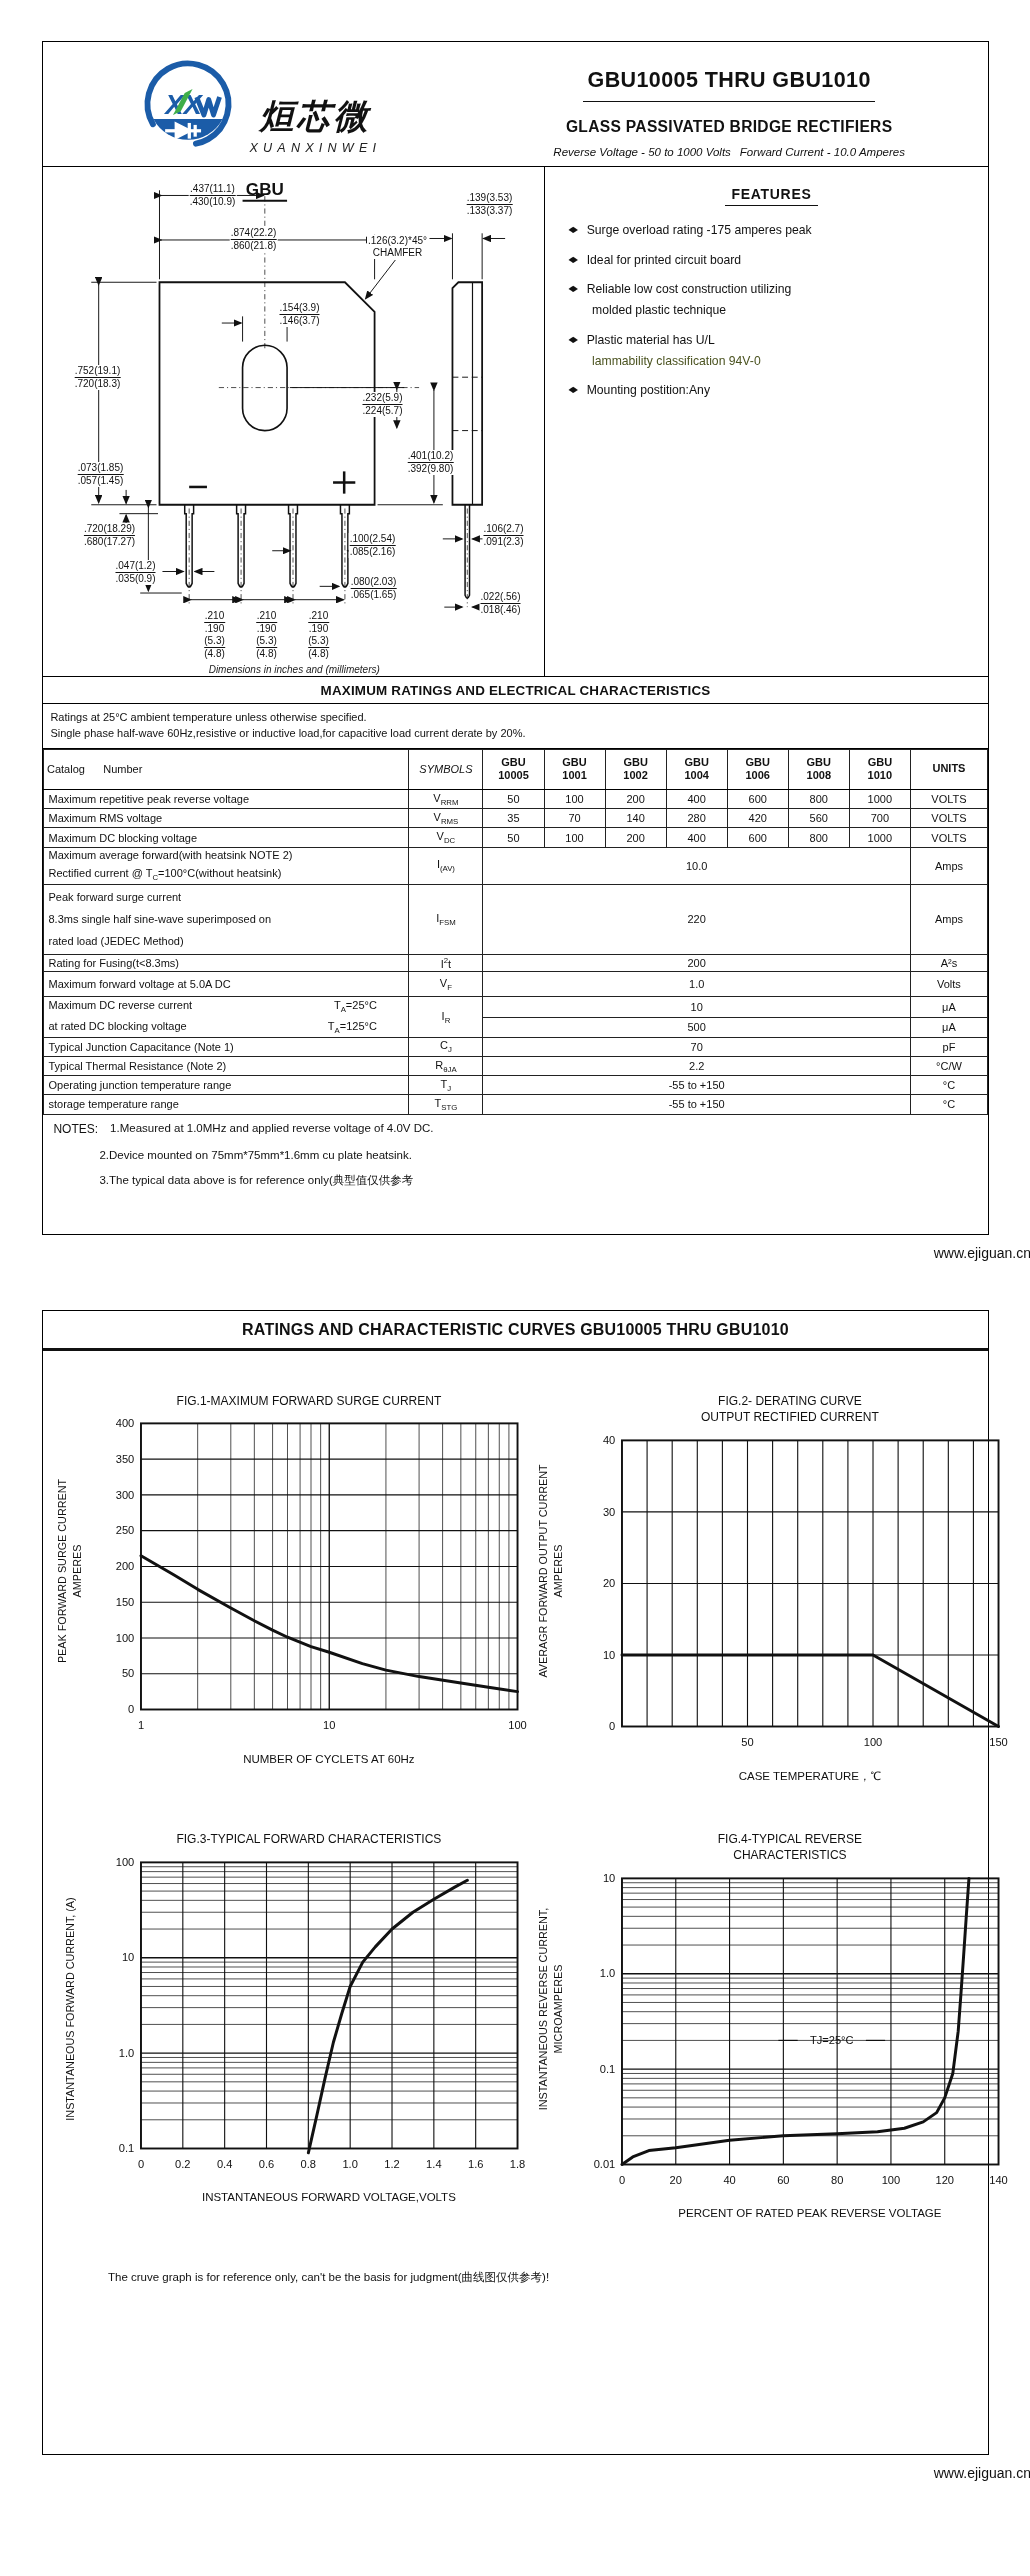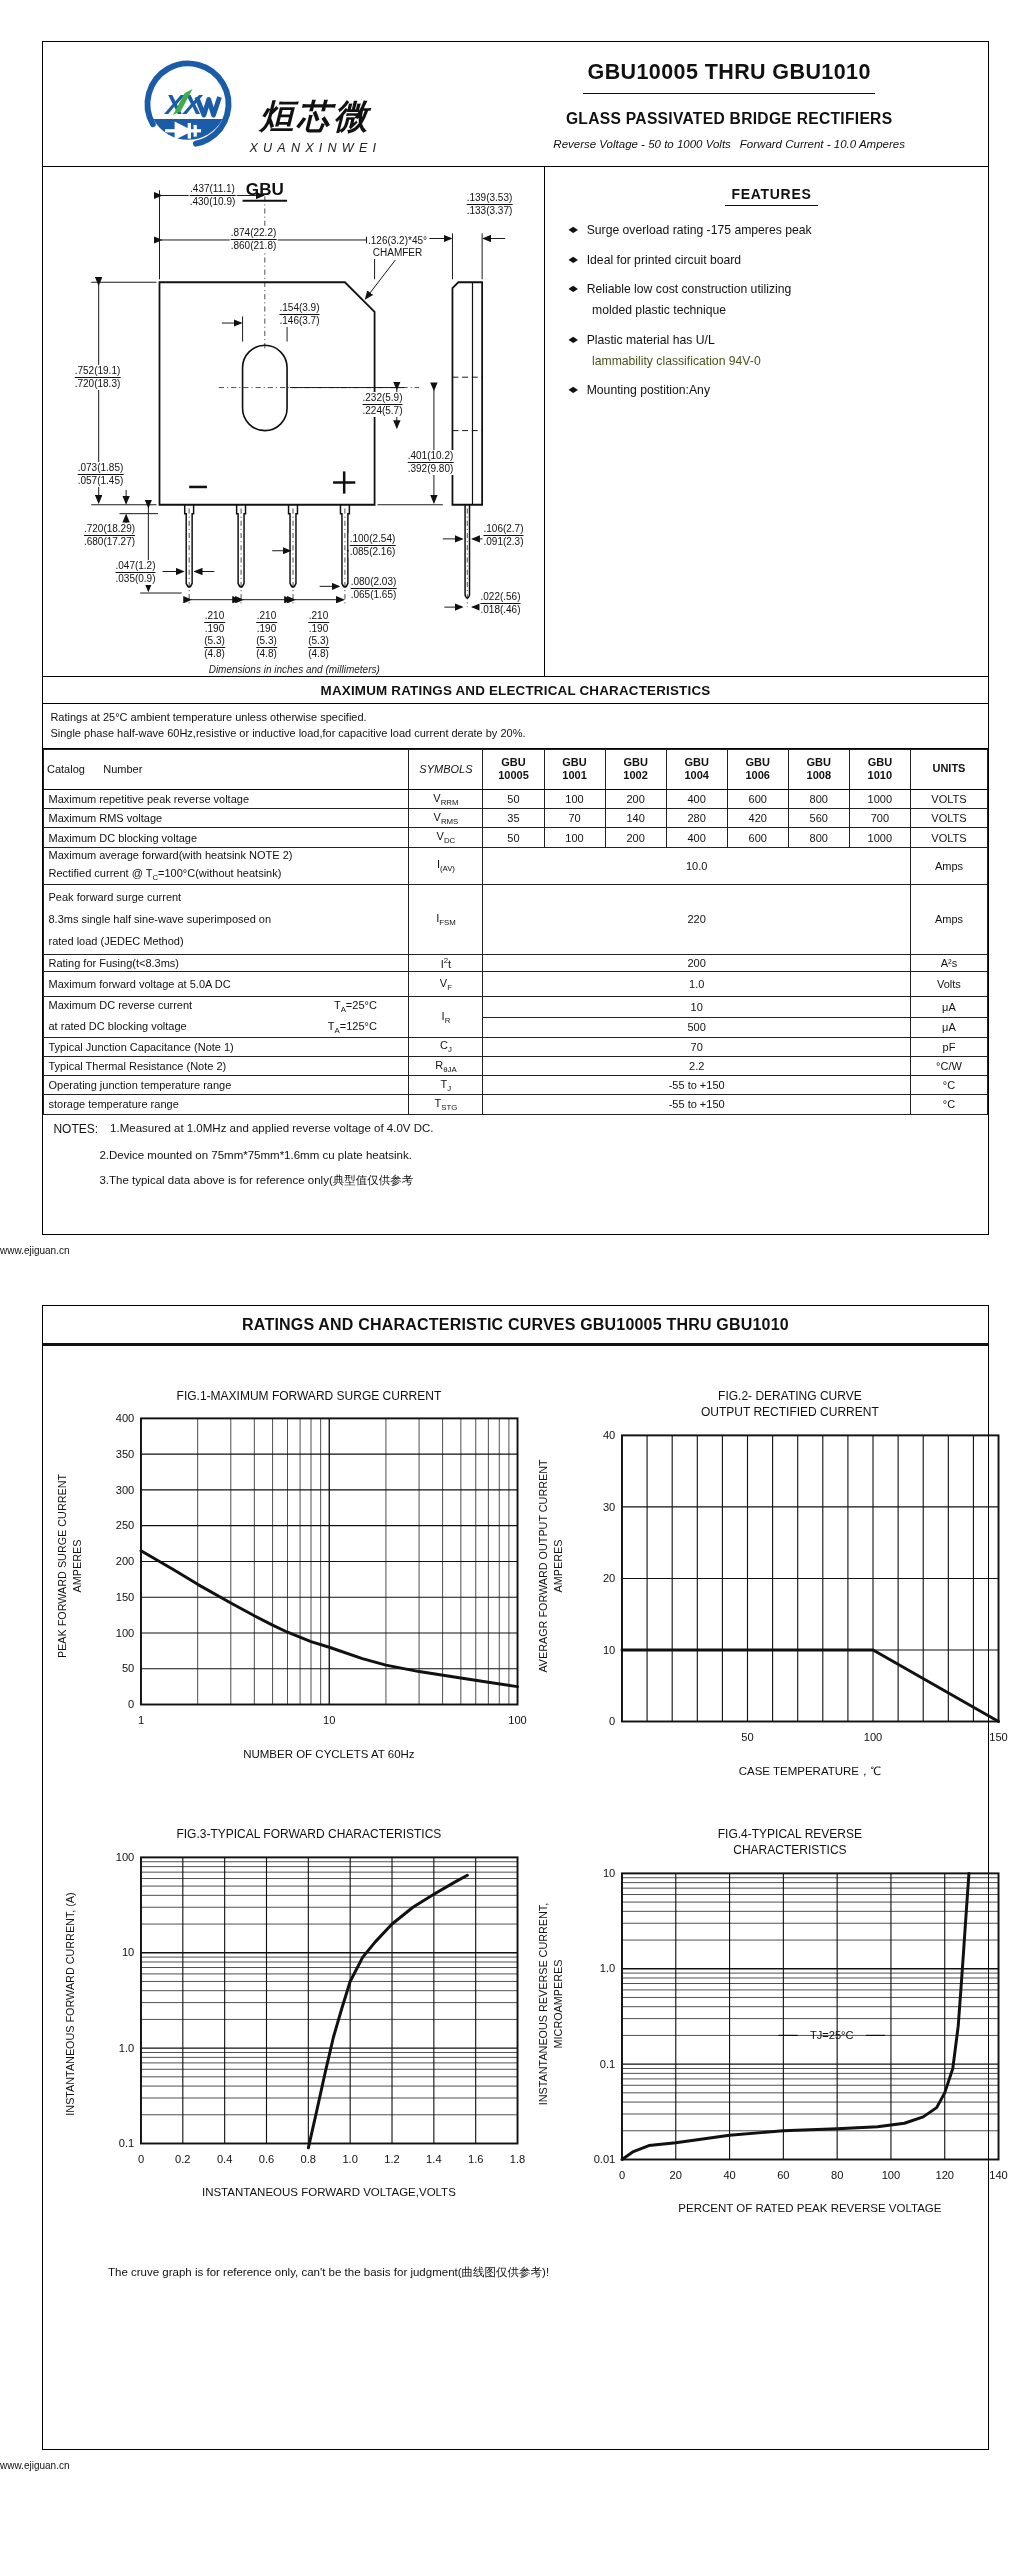--- a/index.html
+++ b/index.html
@@ -11,21 +11,21 @@
   .sheet1 { margin-top:41px; }
   .sheet2 { margin-top:49px; }
 
   
   .hdr { display:flex; border-bottom:1.6px solid #000; }
   .hdr-logo { width:46%; display:flex; align-items:center; justify-content:center; padding:13.4px 0 10.4px 0; }
   .logoblk { display:flex; align-items:flex-end; gap:12px;font-style:italic; }
   .logoname { display:flex; flex-direction:column; align-items:center; }
   .cnname { font-size:34px; font-weight:bold; letter-spacing:3px; color:#111; font-family:"DejaVu Sans", sans-serif; }
   .enname { font-size:12.6px; letter-spacing:5.2px; color:#222; margin-top:1.5px; }
-  .hdr-title { flex:1; display:flex; flex-direction:column; align-items:center; justify-content:center; padding:10.4px 13.4px 7.4px 6px; }
+  .hdr-title { flex:1; display:flex; flex-direction:column; align-items:center; justify-content:flex-end; padding:10.4px 13.4px 7.4px 6px; }
   .bigtitle { font-size:21.5px; font-weight:bold; letter-spacing:0.4px; border-bottom:1.9px solid #111; padding:0 4.5px 7.4px 4.5px; }
   .subtitle { font-size:15.6px; font-weight:bold; margin-top:16.3px; letter-spacing:0.3px; }
   .specline { display:flex; gap:9px; font-style:italic; font-size:11.5px; margin-top:10.4px; color:#111; }
 
   
   .content { display:flex; border-bottom:1.8px solid #000; }
   .diagcol { width:502px; border-right:1.3px solid #000; position:relative; padding:4.5px 3px 1.5px 4.5px; }
   .diagwrap { position:relative; width:490px; height:491px; }
   .dim { position:absolute; transform:translate(-50%,0); text-align:center; font-size:10px;
          line-height:1.18; background:#fff; padding:0 1.5px; white-space:nowrap; }
@@ -52,21 +52,21 @@
   tr.hdrrow td { border-bottom:1.5px solid #000; padding:6px 3px; }
   .symhdr { font-style:italic; font-size:10.4px; text-align:center; }
   sub { font-size:7.8px; }
   sup { font-size:7.8px; }
   .r8lines { display:flex; flex-direction:column; gap:6px; }
   .r8line { display:flex; justify-content:space-between; padding-right:27px; }
   .notesblk { padding:7.4px 10.4px 33px 10.4px; font-size:11.5px; }
   .notesblk .nrow { display:flex; gap:12px; margin-bottom:12.6px; }
   .nlabel { font-size:12px; }
   .nitems div { margin-bottom:12.6px; }
-  .site { text-align:left; font-size:10px; margin-top:10.4px; }
+  .site { text-align:right; font-size:14px; margin-top:10.4px; }
 
   
   .p2title { text-align:center; font-weight:bold; font-size:16px; padding:9.6px 0 9px 0; border-bottom:3px solid #111; letter-spacing:0.2px; }
   .figgrid { display:grid; grid-template-columns:1fr 1fr; column-gap:3px; row-gap:47px; padding:42px 6px 7.4px 10.4px; }
   .figure { position:relative; padding-left:33px; }
   .figtitle { text-align:center; font-size:12px; line-height:1.35; margin-bottom:4.5px; }
   .figtitle div { display:block; }
   .ylab { position:absolute; left:16.3px; top:178px; transform:translate(-50%,-50%) rotate(-90deg);
           text-align:center; font-size:10.8px; line-height:1.35; white-space:nowrap; }
   .xlab { text-align:center; font-size:11.5px; margin-top:1.5px; padding-left:40px; }

